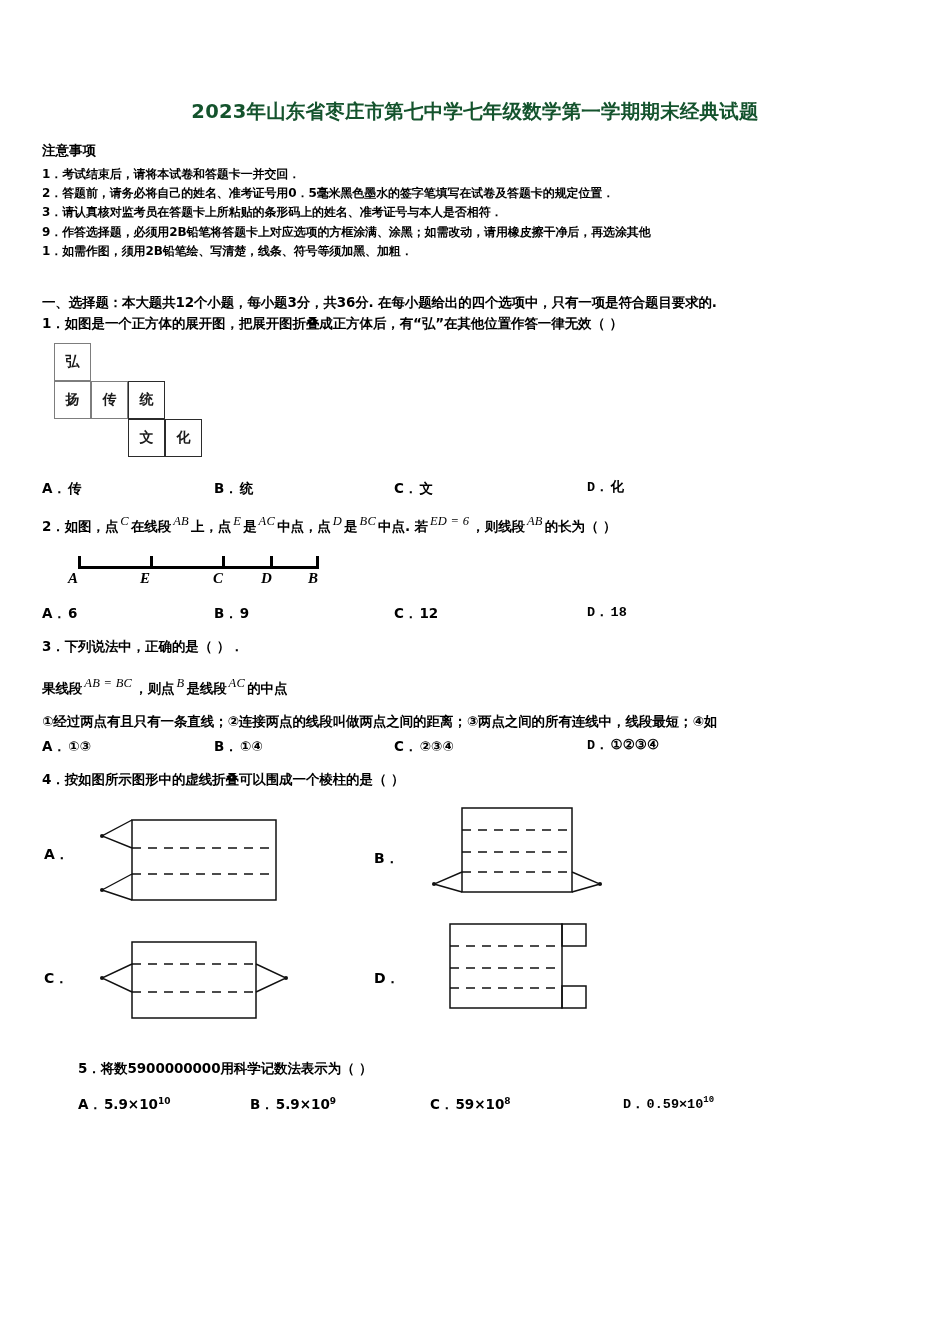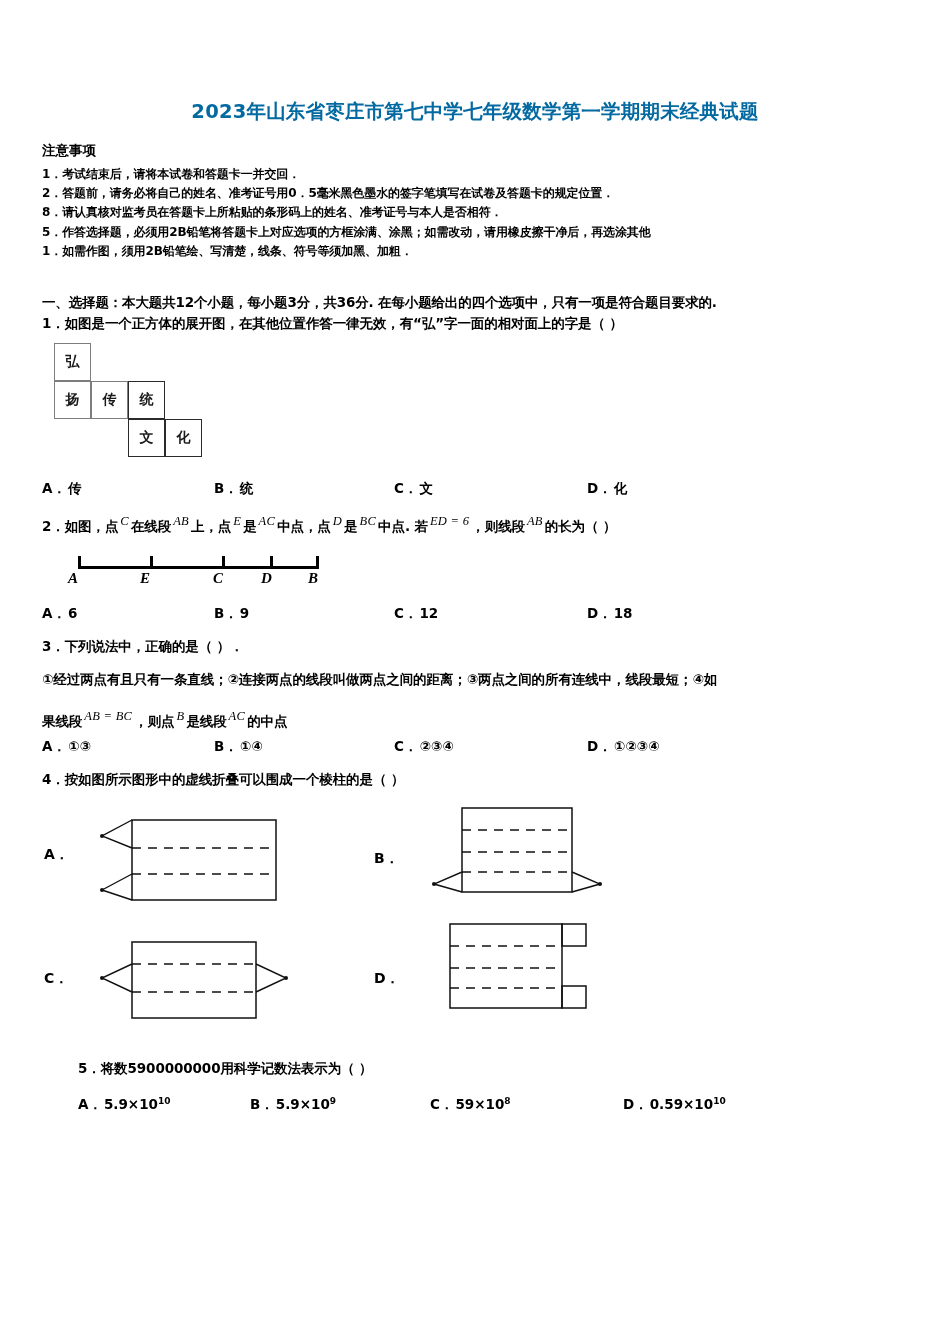--- a/index.html
+++ b/index.html
@@ -31,21 +31,21 @@
 
   
   .doc-title {
     text-align: center;
     font-family: "DejaVu Sans", sans-serif;
     font-weight: bold;
     font-size: 19.5px;
     letter-spacing: 0.2px;
     margin: 0 0 18px 0;
     line-height: 1.2;
-    color: #0369a1;
+    color: #14532d;
   }
 
   
   .notice-head {
     font-family: "DejaVu Sans", sans-serif;
     font-weight: bold;
     font-size: 13.5px;
     margin: 0 0 5px 0;
     line-height: 1.35;
   }
@@ -95,21 +95,21 @@
     font-family: "DejaVu Sans", sans-serif;
     font-weight: bold;
     font-size: 13.5px;
     margin: 0;
     line-height: 1.7;
   }
   .opts .o { flex: 0 0 auto; }
   .opts .o:nth-child(1) { width: 172px; }
   .opts .o:nth-child(2) { width: 180px; }
   .opts .o:nth-child(3) { width: 193px; }
-  .opts .o:nth-child(4) { width: auto; }
+  .opts .o:nth-child(4) { width: auto; font-family: Liberation Mono, monospace; }
   .opt-label { margin-right: 2px; }
   sup.exp {
     font-size: 9px;
     vertical-align: super;
     font-weight: bold;
   }
 
   
   .cubenet {
     position: relative;
@@ -188,29 +188,29 @@
 
 <div class="page">
 <div class="inner">
 
   <h1 class="doc-title">2023年山东省枣庄市第七中学七年级数学第一学期期末经典试题</h1>
 
   <div>
     <div class="notice-head">注意事项</div>
     <p class="notice-line">1．考试结束后，请将本试卷和答题卡一并交回．</p>
     <p class="notice-line">2．答题前，请务必将自己的姓名、准考证号用0．5毫米黑色墨水的签字笔填写在试卷及答题卡的规定位置．</p>
-    <p class="notice-line">8．请认真核对监考员在答题卡上所粘贴的条形码上的姓名、准考证号与本人是否相符．</p>
-    <p class="notice-line">5．作答选择题，必须用2B铅笔将答题卡上对应选项的方框涂满、涂黑；如需改动，请用橡皮擦干净后，再选涂其他</p>
+    <p class="notice-line">3．请认真核对监考员在答题卡上所粘贴的条形码上的姓名、准考证号与本人是否相符．</p>
+    <p class="notice-line">9．作答选择题，必须用2B铅笔将答题卡上对应选项的方框涂满、涂黑；如需改动，请用橡皮擦干净后，再选涂其他</p>
     <p class="notice-line">1．如需作图，须用2B铅笔绘、写清楚，线条、符号等须加黑、加粗．</p>
   </div>
 
   <div class="section-head">一、选择题：本大题共12个小题，每小题3分，共36分. 在每小题给出的四个选项中，只有一项是符合题目要求的.</div>
 
   <div>
-    <p class="q"><span>1．</span><span>如图是一个正方体的展开图，在其他位置作答一律无效，有“弘”字一面的相对面上的字是（      ）</span></p>
+    <p class="q"><span>1．</span><span>如图是一个正方体的展开图，把展开图折叠成正方体后，有“弘”在其他位置作答一律无效（      ）</span></p>
 
     <div class="cubenet">
       <div class="cell" style="left:0px;  top:0px;">弘</div>
       <div class="cell" style="left:0px;  top:38px;">扬</div>
       <div class="cell" style="left:37px; top:38px;">传</div>
       <div class="cell dark" style="left:74px; top:38px;">统</div>
       <div class="cell dark" style="left:74px; top:76px;">文</div>
       <div class="cell dark" style="left:111px;top:76px;">化</div>
     </div>
 
@@ -242,22 +242,22 @@
     <div class="opts" style="margin-top:8px;align-items:flex-end;">
       <div class="o"><span class="opt-label">A．</span><span>6</span></div>
       <div class="o"><span class="opt-label">B．</span><span>9</span></div>
       <div class="o"><span class="opt-label">C．</span><span>12</span></div>
       <div class="o"><span class="opt-label">D．</span><span>18</span></div>
     </div>
   </div>
 
   <div class="q-gap">
     <p class="q"><span>3．</span><span>下列说法中，正确的是（  ）．</span></p>
+    <p class="q" style="margin-top:15px;"><span>果线段</span><span class="mathv">AB = BC</span><span>，则点</span><span class="mathv">B</span><span>是线段</span><span class="mathv">AC</span><span>的中点</span></p>
     <p class="q" style="margin-top:11px;">①经过两点有且只有一条直线；②连接两点的线段叫做两点之间的距离；③两点之间的所有连线中，线段最短；④如</p>
-    <p class="q" style="margin-top:15px;"><span>果线段</span><span class="mathv">AB = BC</span><span>，则点</span><span class="mathv">B</span><span>是线段</span><span class="mathv">AC</span><span>的中点</span></p>
 
     <div class="opts" style="margin-top:2px;">
       <div class="o"><span class="opt-label">A．</span><span>①③</span></div>
       <div class="o"><span class="opt-label">B．</span><span>①④</span></div>
       <div class="o"><span class="opt-label">C．</span><span>②③④</span></div>
       <div class="o"><span class="opt-label">D．</span><span>①②③④</span></div>
     </div>
   </div>
 
   <div class="q-gap">

